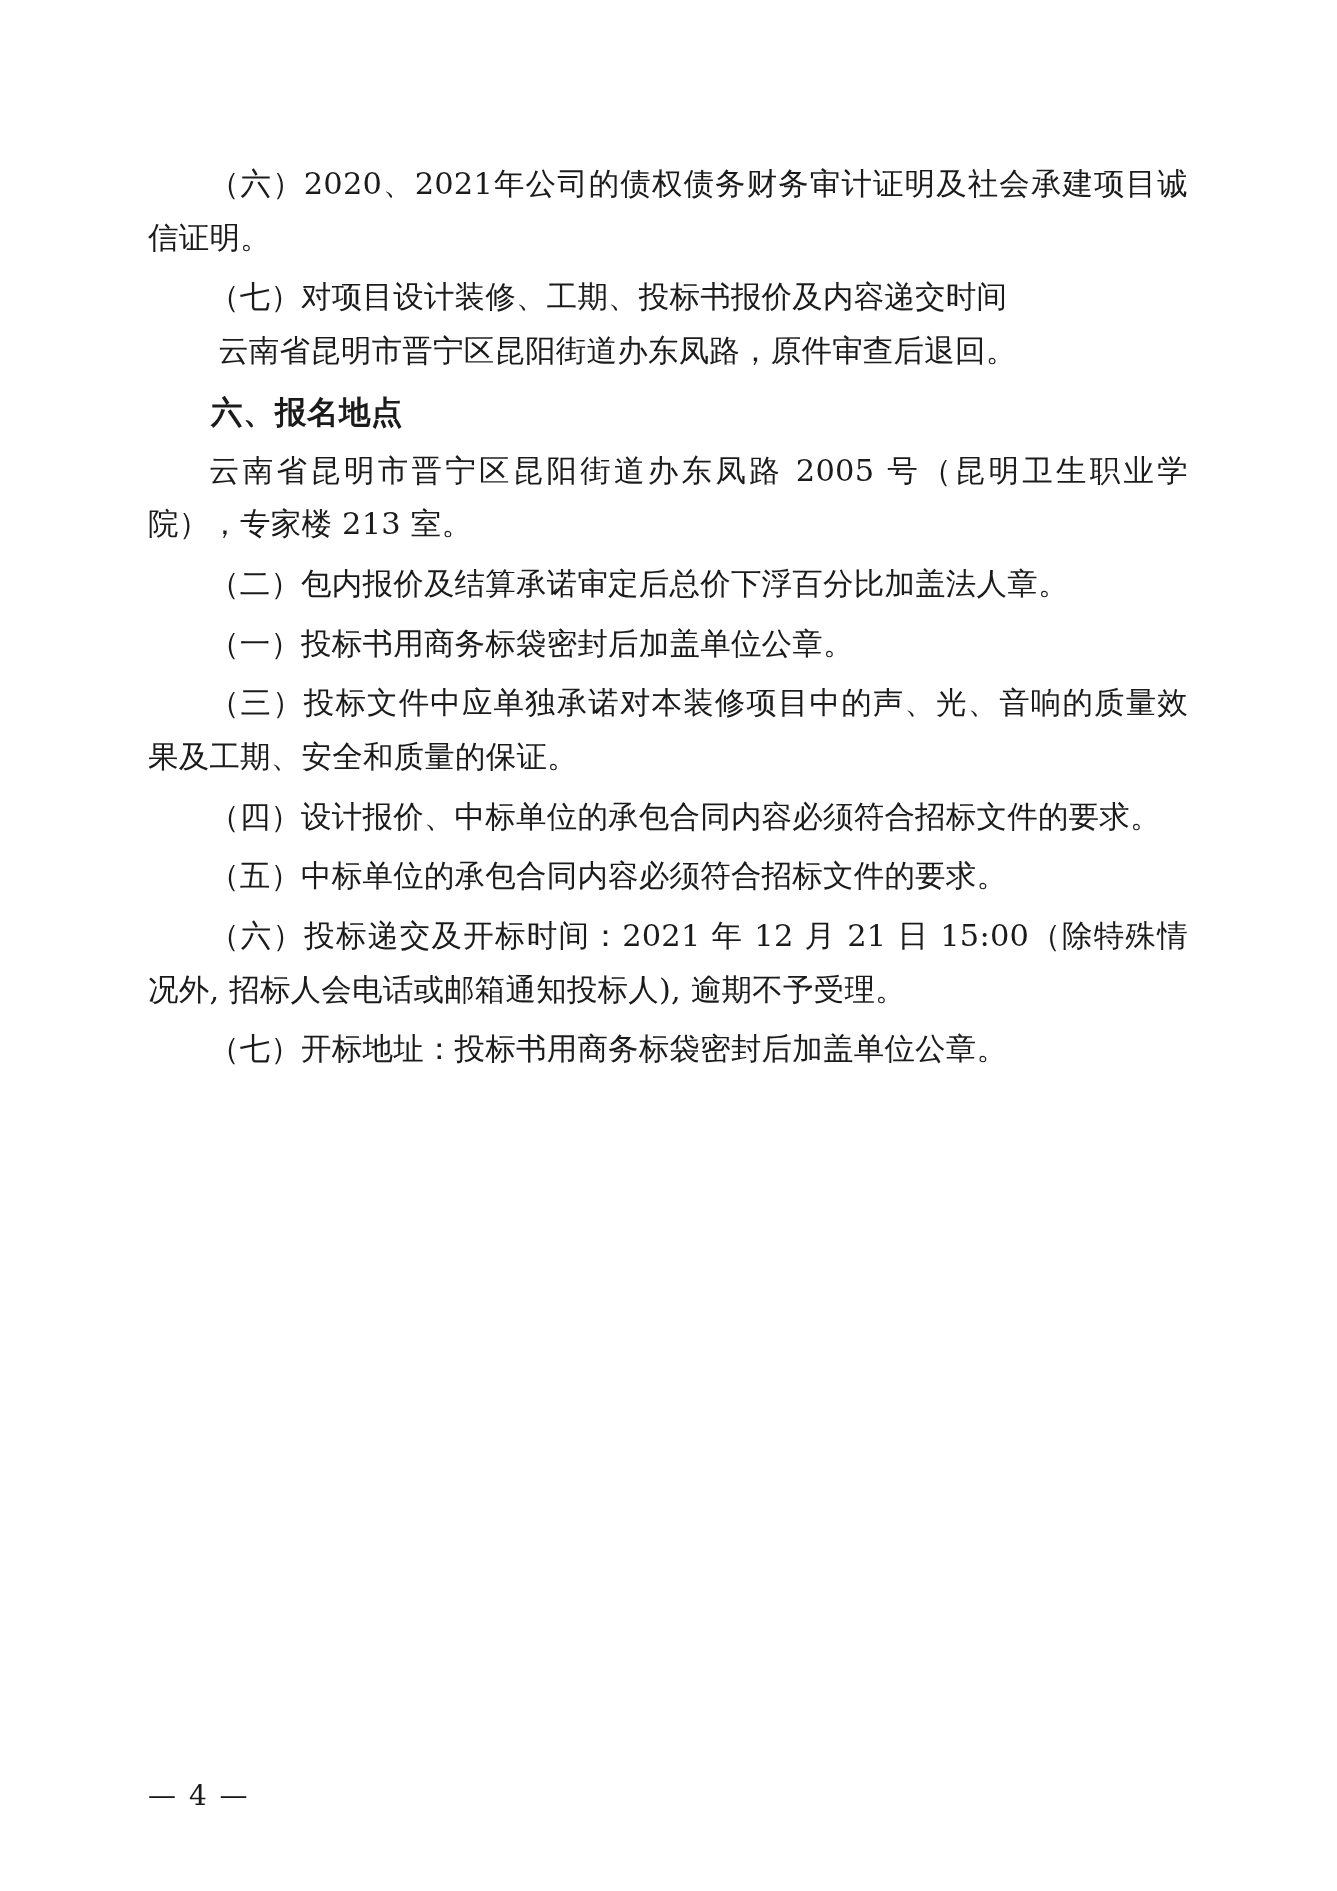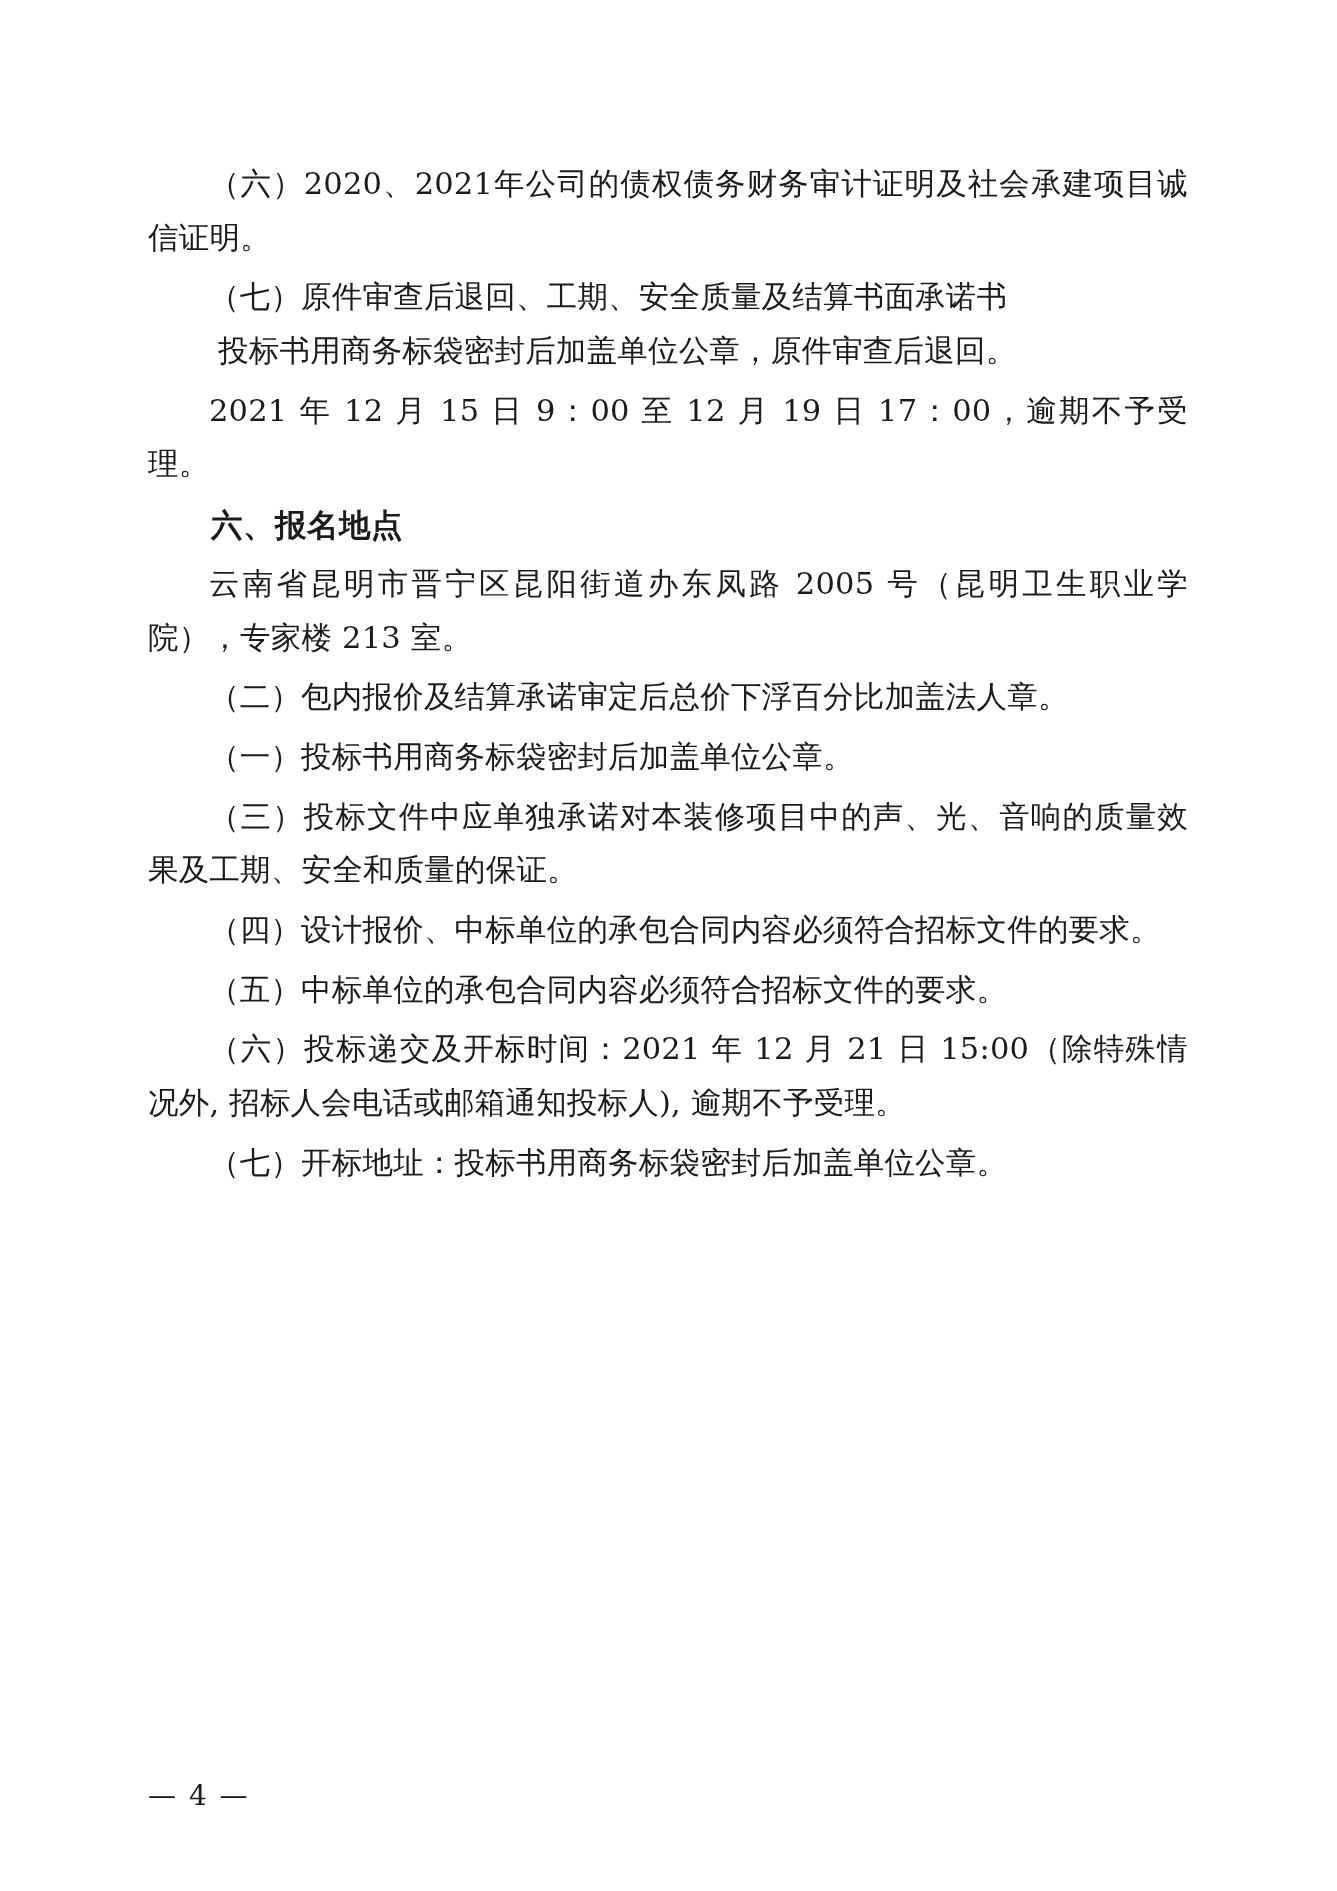--- a/index.html
+++ b/index.html
@@ -63,26 +63,25 @@
 </style>
 </head>
 <body>
 
 <div class="page">
 
   <div class="body-area">
 
     <p class="para indent2">（六）2020、2021年公司的债权债务财务审计证明及社会承建项目诚信证明。</p>
 
-    <p class="para indent2 tight">（七）原件审查后退回、工期、安全质量及结算书面承诺书</p>
+    <p class="para indent2 tight">（七）对项目设计装修、工期、投标书报价及内容递交时间</p>
 
-    <p class="para indent-small">投标书用商务标袋密封后加盖单位公章，原件审查后退回。</p>
+    <p class="para indent-small">云南省昆明市晋宁区昆阳街道办东凤路，原件审查后退回。</p>
 
 
-    <p class="para indent2">2021 年 12 月 15 日 9：00 至 12 月 19 日 17：00，逾期不予受理。</p>
 
     <p class="heading">六、报名地点</p>
 
     <p class="para indent2">云南省昆明市晋宁区昆阳街道办东凤路 2005 号（昆明卫生职业学院），专家楼 213 室。</p>
 
 
     <p class="para indent2">（二）包内报价及结算承诺审定后总价下浮百分比加盖法人章。</p>
 
     <p class="para indent2">（一）投标书用商务标袋密封后加盖单位公章。</p>
 

